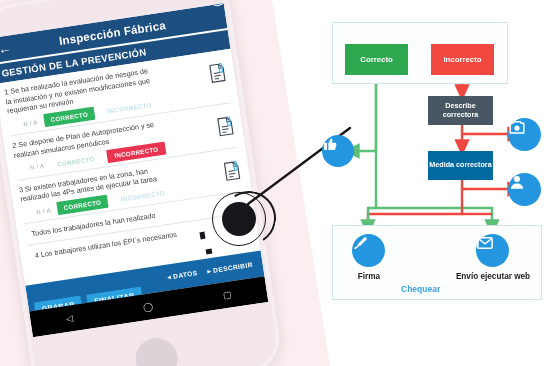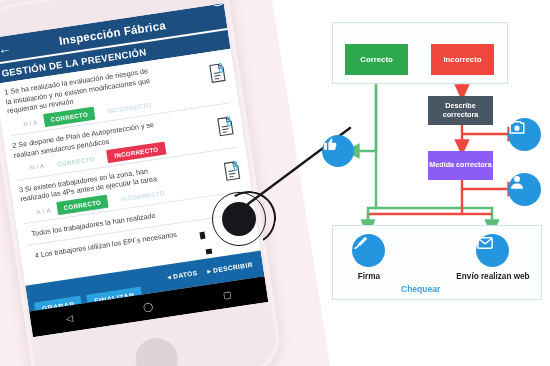--- a/index.html
+++ b/index.html
@@ -148,21 +148,21 @@
   }
   .box-incorrecto{
     left:113px;top:22px;width:63px;height:31px;background:#f0473f;color:#fff;
     font-size:7.8px;font-weight:600;
   }
   .box-describe{
     left:110px;top:74px;width:65px;height:29px;background:#495663;color:#fff;
     font-size:7.2px;font-weight:600;line-height:1.2;
   }
   .box-medida{
-    left:110px;top:129px;width:65px;height:29px;background:#8b5cf6;color:#fff;
+    left:110px;top:129px;width:65px;height:29px;background:#0369a1;color:#fff;
     font-size:7.2px;font-weight:600;line-height:1.2;
   }
   .circ{
     position:absolute;border-radius:50%;background:#2496e0;
     display:flex;align-items:center;justify-content:center;
   }
   .circ svg{fill:#fff;}
   .validar{
     position:absolute;color:#3aa0e8;font-size:8.5px;font-weight:700;
   }
@@ -348,17 +348,17 @@
           <path d="M17.5 3.8l2.7 2.7L11 15.7l-3.4.7.7-3.4z"></path>
         </svg>
     </div>
     <div class="circ" style="left:158px;top:212px;width:33px;height:33px;">
       <svg viewBox="0 0 24 24" width="18" height="18">
           <rect x="2.5" y="5" width="19" height="14" rx="1.4" fill="none" stroke="#fff" stroke-width="2"></rect>
           <path d="M3 6l9 7 9-7" fill="none" stroke="#fff" stroke-width="2"></path>
         </svg>
     </div>
     <div class="flbl" style="left:18px;top:250px;width:66px;">Firma</div>
-    <div class="flbl" style="left:137px;top:250px;width:76px;">Envío realizan web</div>
+    <div class="flbl" style="left:137px;top:250px;width:76px;">Envío ejecutar web</div>
     <div class="validar" style="left:83px;top:262px;">Chequear</div>
   </div>
 
 </div>
 
 </body></html>

